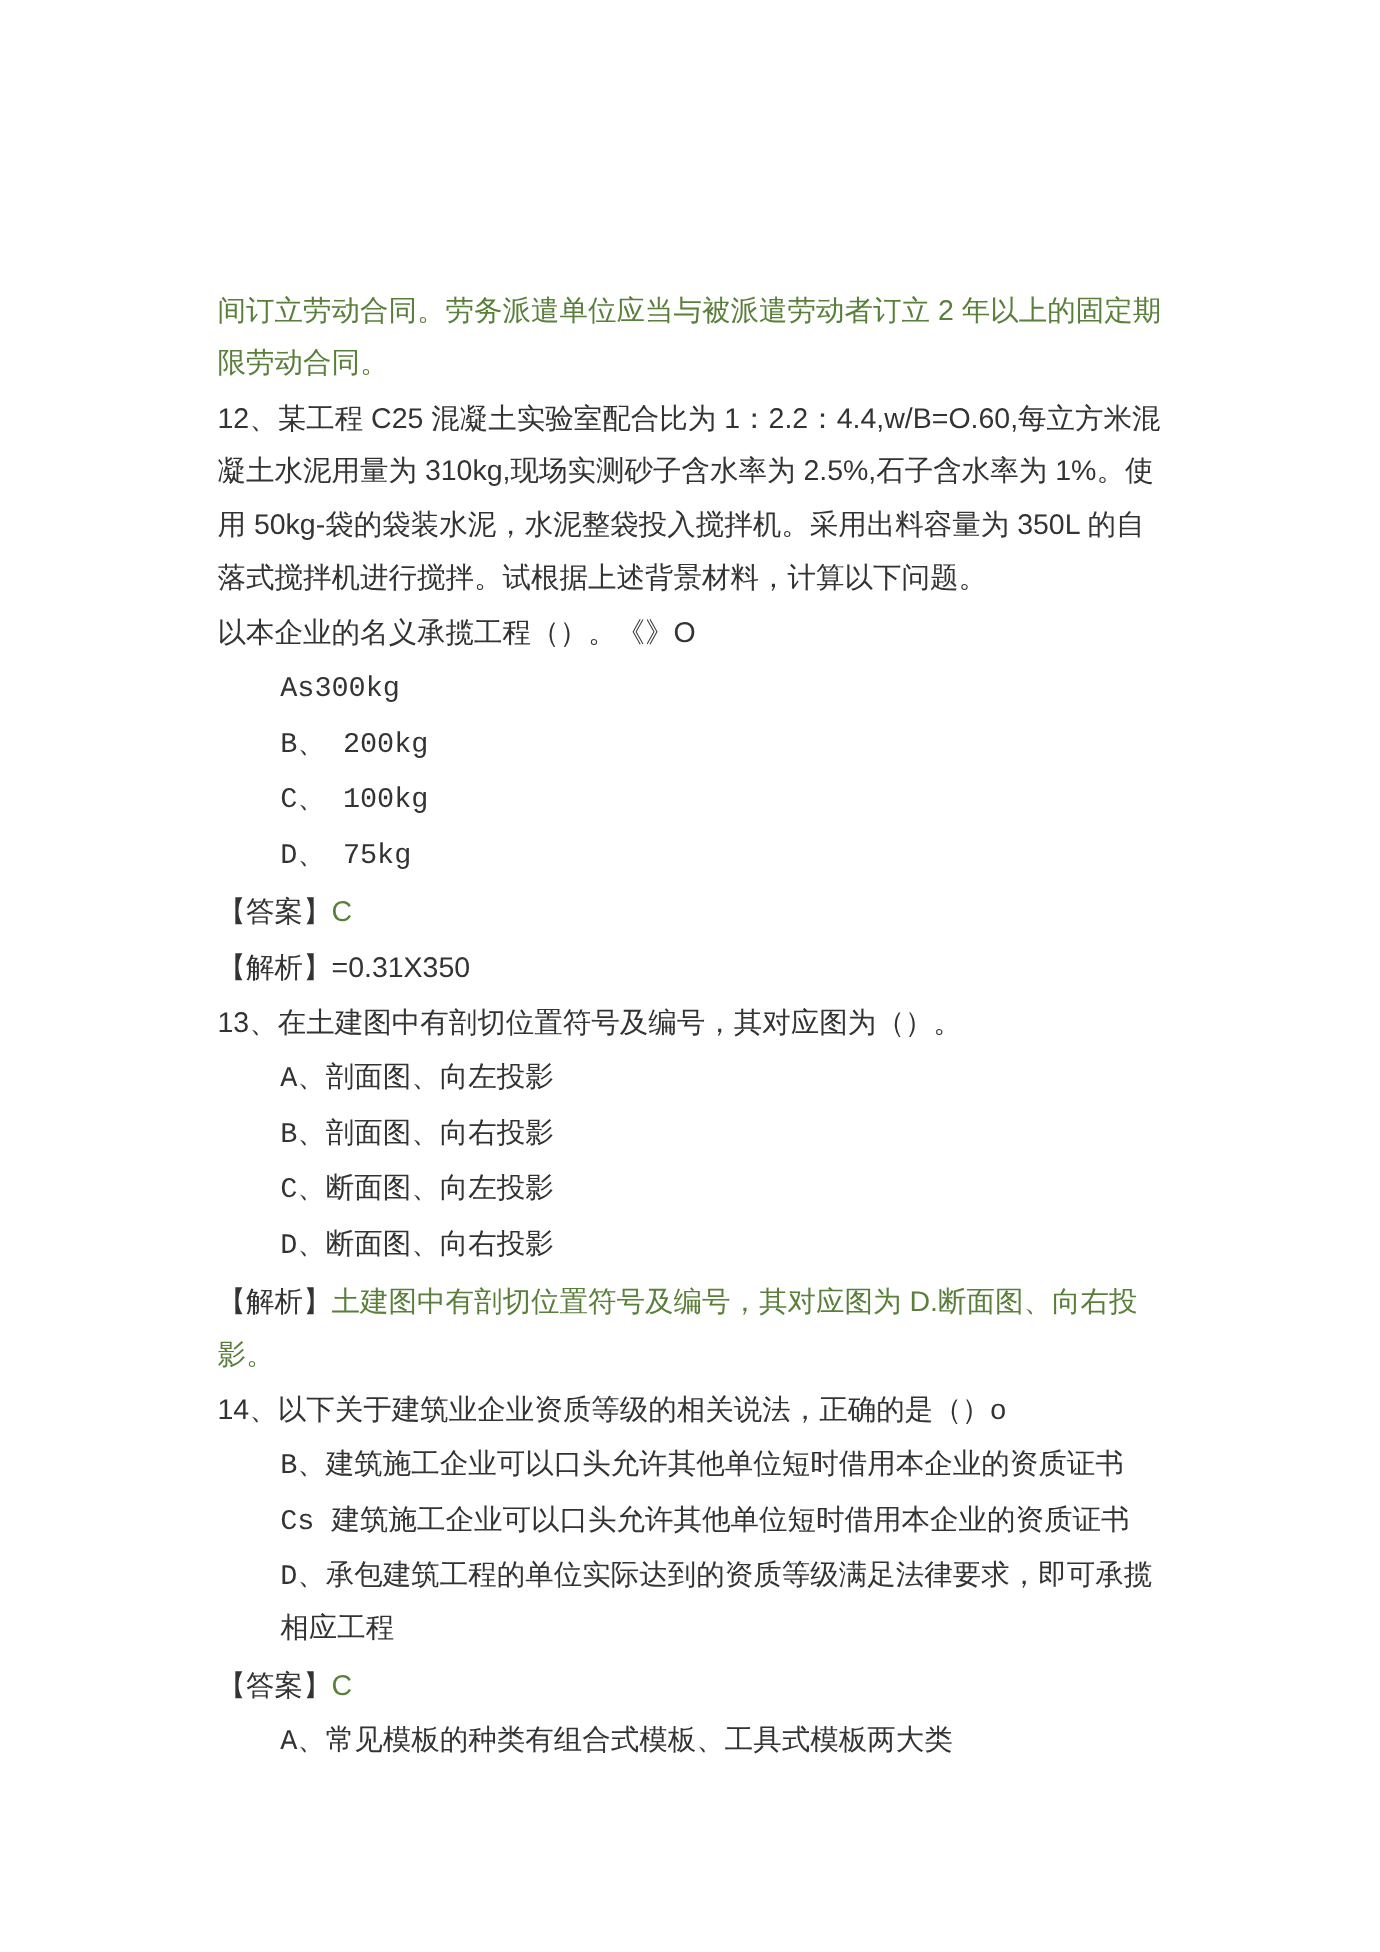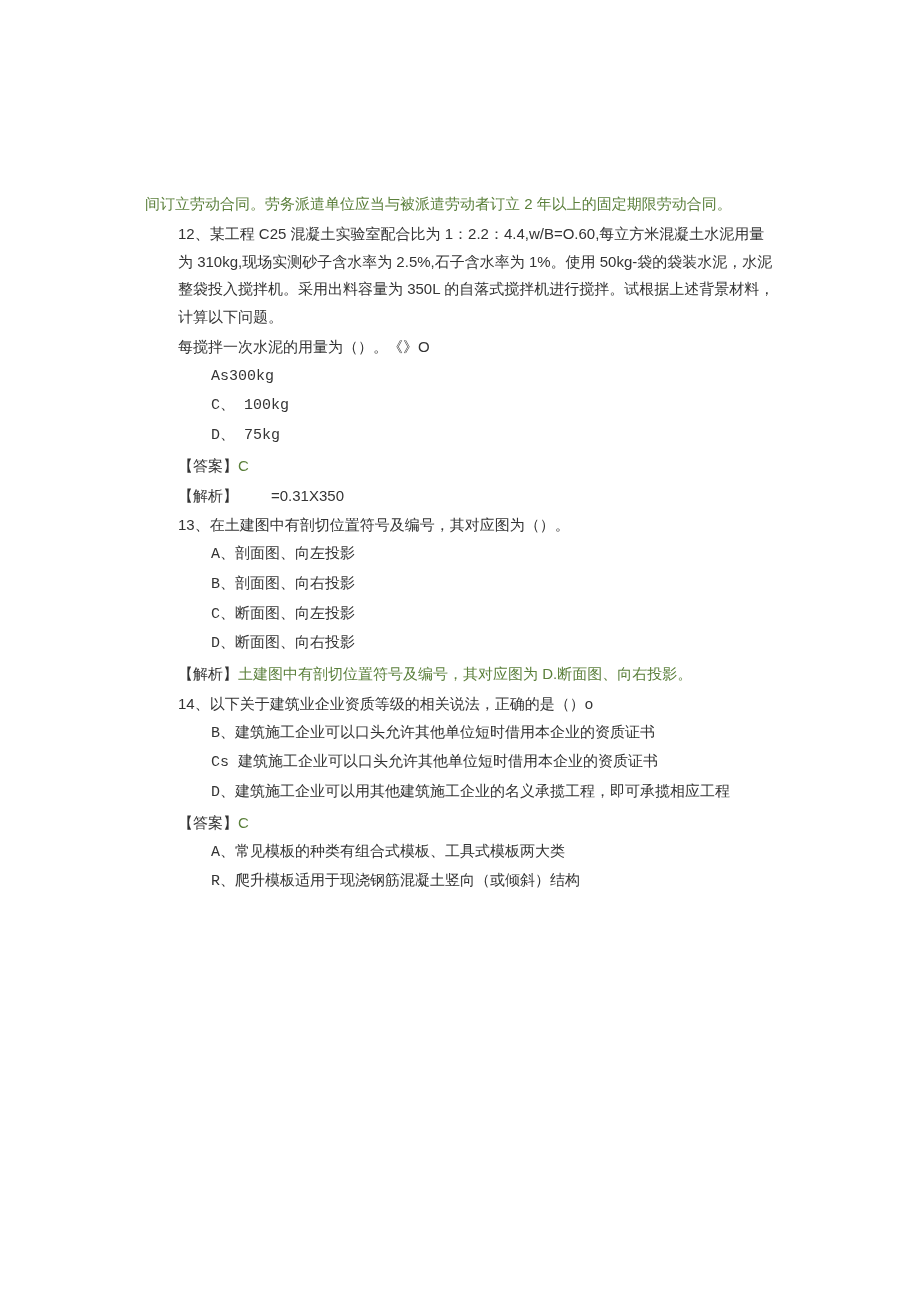--- a/index.html
+++ b/index.html
@@ -6,47 +6,47 @@
     margin: 0;
     padding: 0;
     background: #ffffff;
     font-family: "Microsoft YaHei", "SimSun", sans-serif;
   }
   .page {
     width: 920px;
     min-height: 1301px;
     box-sizing: border-box;
     padding: 190px 145px 0 145px;
-    font-size: 15px;
+    font-size: 19px;
     line-height: 1.85;
     color: #333333;
   }
   .green { color: #5a7f3a; }
-  .black { color: #333333; margin-left: 33px; }
+  .black { color: #333333; }
   .block { margin-bottom: 2px; }
   .opt-indent { padding-left: 2.2em; font-family: Liberation Mono, monospace; }
 </style>
 </head>
 <body>
 
 <div class="page" id="page-root">
     <div class="green block">间订立劳动合同。劳务派遣单位应当与被派遣劳动者订立 2 年以上的固定期限劳动合同。</div>
     <div class="black block">12、某工程 C25 混凝土实验室配合比为 1：2.2：4.4,w/B=O.60,每立方米混凝土水泥用量为 310kg,现场实测砂子含水率为 2.5%,石子含水率为 1%。使用 50kg-袋的袋装水泥，水泥整袋投入搅拌机。采用出料容量为 350L 的自落式搅拌机进行搅拌。试根据上述背景材料，计算以下问题。</div>
-    <div class="black block">每搅拌一次水泥的用量为（）。《》O</div>
+    <div class="black block">以本企业的名义承揽工程（）。《》O</div>
     <div class="black block opt-indent">As300kg</div>
+    <div class="black block opt-indent">B、 200kg</div>
     <div class="black block opt-indent">C、 100kg</div>
     <div class="black block opt-indent">D、 75kg</div>
     <div class="black block"><span>【答案】</span><span class="green">C</span></div>
     <div class="black block"><span>【解析】</span><span class="black">=0.31X350</span></div>
     <div class="black block">13、在土建图中有剖切位置符号及编号，其对应图为（）。</div>
     <div class="black block opt-indent">A、剖面图、向左投影</div>
     <div class="black block opt-indent">B、剖面图、向右投影</div>
     <div class="black block opt-indent">C、断面图、向左投影</div>
     <div class="black block opt-indent">D、断面图、向右投影</div>
     <div class="black block"><span>【解析】</span><span class="green">土建图中有剖切位置符号及编号，其对应图为 D.断面图、向右投影。</span></div>
     <div class="black block">14、以下关于建筑业企业资质等级的相关说法，正确的是（）o</div>
     <div class="black block opt-indent">B、建筑施工企业可以口头允许其他单位短时借用本企业的资质证书</div>
     <div class="black block opt-indent">Cs 建筑施工企业可以口头允许其他单位短时借用本企业的资质证书</div>
-    <div class="black block opt-indent">D、建筑施工企业可以用其他建筑施工企业的名义承揽工程，即可承揽相应工程</div>
+    <div class="black block opt-indent">D、承包建筑工程的单位实际达到的资质等级满足法律要求，即可承揽相应工程</div>
     <div class="black block"><span>【答案】</span><span class="green">C</span></div>
     <div class="black block opt-indent">A、常见模板的种类有组合式模板、工具式模板两大类</div>
-    <div class="black block opt-indent">R、爬升模板适用于现浇钢筋混凝土竖向（或倾斜）结构</div>
   </div>
 
 </body></html>

